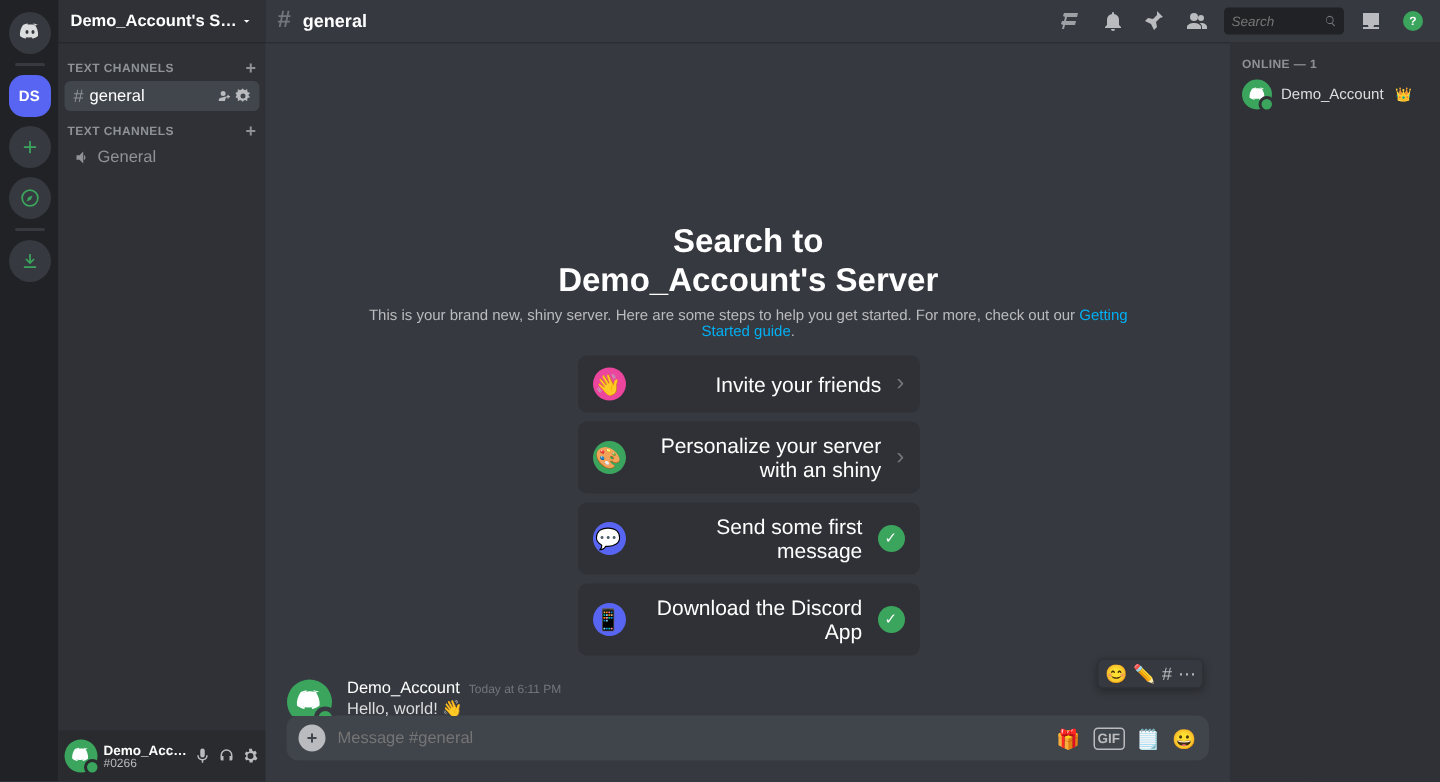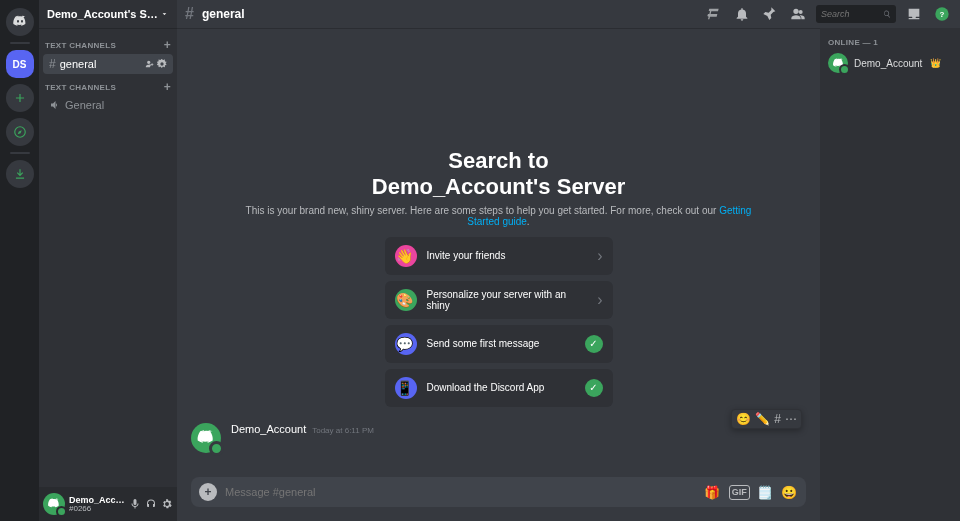--- a/index.html
+++ b/index.html
@@ -63,21 +63,21 @@
     .chat-area { flex:1;display:flex;flex-direction:column;min-width:0; }
     .messages { flex:1;overflow-y:auto;padding:10px 14px; }
 
     .welcome { text-align:center; max-width:520px; margin: 110px auto 12px; }
     .welcome h1 { font-size:22px;font-weight:700;color:#fff;line-height:1.2; }
     .welcome p { font-size:10px;color:#b9bbbe;margin-top:4px; }
     .welcome p a { color:#00aff4;text-decoration:none; }
     .welcome-cards { display:flex;flex-direction:column;gap:6px;margin-top:10px;align-items:center; }
     .welcome-card { width:228px;background:#2f3136;border-radius:6px;display:flex;align-items:center;padding:8px 10px;gap:10px;cursor:pointer; }
     .welcome-card .emoji { width:22px;height:22px;border-radius:50%;display:flex;align-items:center;justify-content:center;font-size:14px; }
-    .welcome-card .label { font-size:10px;font-weight:500;color:#fff;flex:1;text-align:left; }
+    .welcome-card .label { font-size:14px;font-weight:500;color:#fff;flex:1;text-align:right; }
     .welcome-card .check { width:18px;height:18px;border-radius:50%;background:#3ba55d;color:#fff;display:flex;align-items:center;justify-content:center;font-size:10px; }
     .welcome-card .chevron { color:#72767d; }
     .c1{background:#eb459e;} .c2{background:#3ba55d;} .c3{background:#5865f2;} .c4{background:#5865f2;}
 
     .date-divider { text-align:center;color:#72767d;font-size:8px;margin:8px 0;position:relative; }
     .date-divider::before,.date-divider::after{content:"";position:absolute;top:50%;height:1px;background:#40444b;width:42%;}
     .date-divider::before{left:0;} .date-divider::after{right:0;}
 
     .message { display:flex;gap:10px;padding:4px 0;position:relative; }
     .message .avatar-lg { width:30px;height:30px;border-radius:50%;background:#3ba55d;flex-shrink:0;position:relative; }
@@ -285,20 +285,21 @@
           <div class="avatar-lg">
             <svg width="20" height="20" viewBox="0 0 24 24" fill="#fff" style="margin:5px">
                 <path d="M20 4c-1.5-.7-3-1.2-4.6-1.4l-.3.6c1.4.3 2.8.9 4 1.7-2.6-1.2-5.5-1.8-8.4-1.4-1.7.2-3.3.8-4.8 1.7 1.2-.8 2.6-1.4 4-1.7L9.6 2.6C8 2.8 6.5 3.3 5 4 2.7 7.4 1.5 11.2 2 15c1.8 1.3 3.7 2.2 5.8 2.6l.7-1.2c-1-.3-2-.8-2.9-1.4.2.1.5.3.7.4 3 1.4 6.4 1.4 9.4 0 .2-.1.5-.3.7-.4-.9.6-1.9 1.1-2.9 1.4l.7 1.2c2.1-.4 4-1.3 5.8-2.6.5-3.8-.7-7.6-3-11z"></path>
               </svg>
           </div>
           <div class="body">
             <div class="header">
               <span class="author">Demo_Account</span>
               <span class="timestamp">Today at 6:11 PM</span>
             </div>
+            <div class="text">Hello, world! 👋</div>
           </div>
           <div class="hover-actions">
             <span class="act">😊</span>
             <span class="act">✏️</span>
             <span class="act">#</span>
             <span class="act">⋯</span>
           </div>
         </div>
 
       </div>

